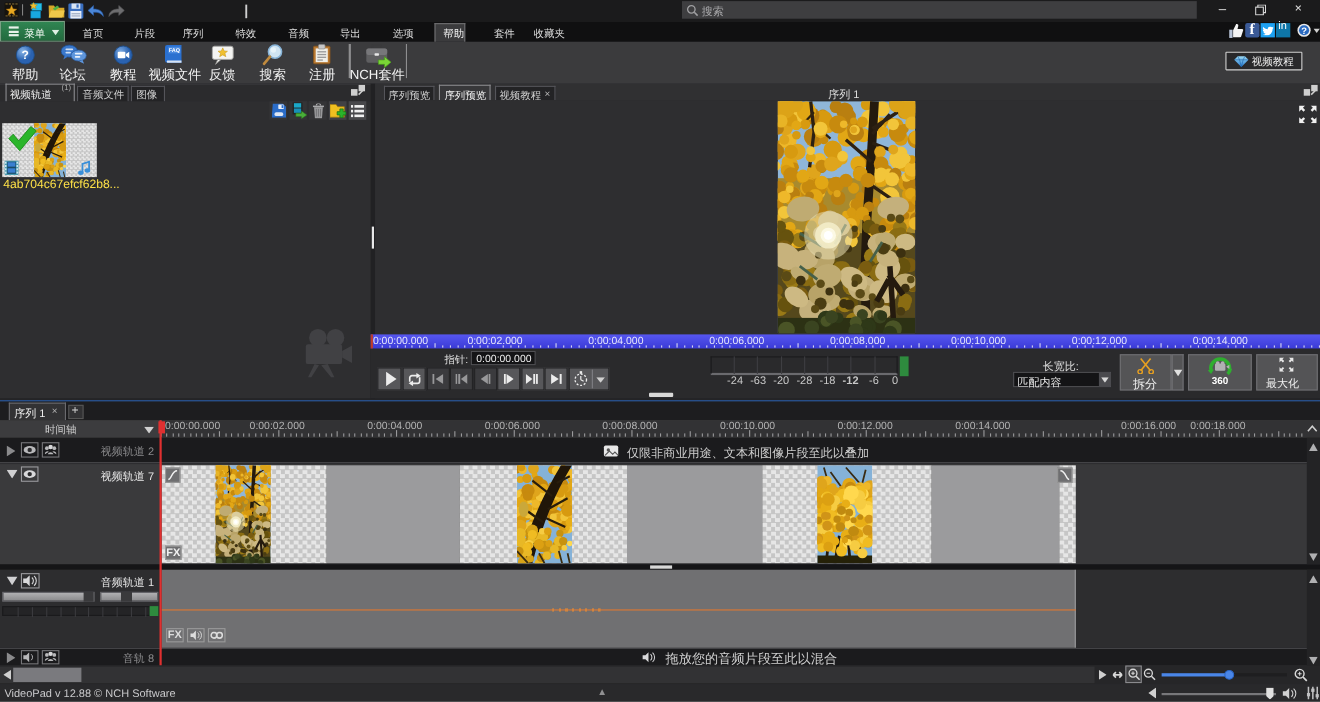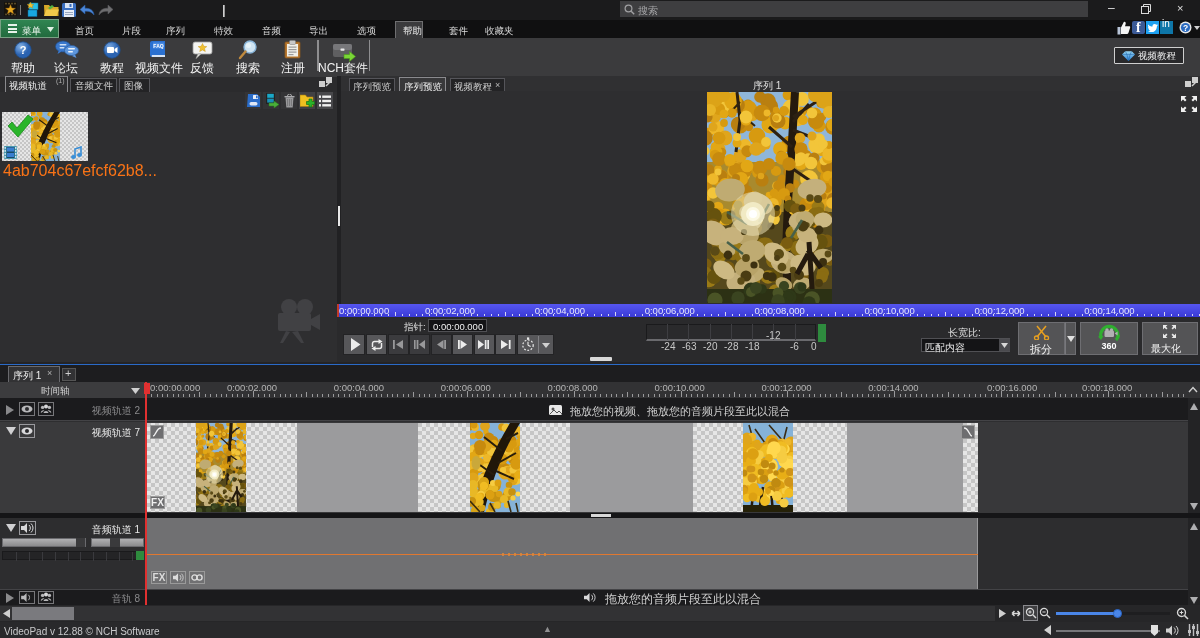--- a/index.html
+++ b/index.html
@@ -464,21 +464,21 @@
         <rect x="11" y="4" width="1.4" height="1.8" fill="#d0e8f0"></rect>
         <rect x="11" y="7" width="1.4" height="1.8" fill="#d0e8f0"></rect>
         <rect x="11" y="10" width="1.4" height="1.8" fill="#d0e8f0"></rect>
   </svg>
 
   <svg class="abs" style="left:70px;top:146px;" width="14" height="14" viewBox="0 0 14 14">
     <path d="M5 11 V3 l6-2 v8" stroke="#3a8fd8" stroke-width="1.6" fill="none"></path>
     <ellipse cx="3.5" cy="11" rx="2.5" ry="2" fill="#3a8fd8"></ellipse>
         <ellipse cx="9.5" cy="9" rx="2.5" ry="2" fill="#3a8fd8"></ellipse>
   </svg>
-  <div class="txt" style="left:3px;top:162px;font-size:16px;color:#f97316;text-align:right;">4ab704c67efcf62b8...</div>
+  <div class="txt" style="left:3px;top:162px;font-size:11px;color:#fde047;text-align:right;">4ab704c67efcf62b8...</div>
 
   <svg class="abs" style="left:272px;top:295px;" width="50" height="50" viewBox="0 0 50 50">
     <g fill="#414144">
       <circle cx="17" cy="12" r="8"></circle>
       <circle cx="33" cy="12" r="8"></circle>
       <rect x="6" y="18" width="33" height="18" rx="2"></rect>
       <path d="M39 24 l9-5 v16 l-9-5z"></path>
       <path d="M14 36 L8 48 h3 L18 37 z M26 36 L32 48 h-3 L20 37 z"></path>
     </g>
   </svg>
@@ -1115,21 +1115,21 @@
     <div class="abs" style="left:731px;top:324px;width:1px;height:16px;background:#3e3e42;"></div>
     <div class="abs" style="left:752px;top:324px;width:1px;height:16px;background:#3e3e42;"></div>
     <div class="abs" style="left:773px;top:324px;width:1px;height:16px;background:#3e3e42;"></div>
     <div class="abs" style="left:795px;top:324px;width:1px;height:16px;background:#3e3e42;"></div>
     <div class="abs" style="left:818px;top:324px;width:8px;height:18px;background:#2e8b3e;"></div>
     <div class="txt" style="left:661px;top:341px;font-size:10px;color:#c8c8c8;">-24</div>
     <div class="txt" style="left:682px;top:341px;font-size:10px;color:#c8c8c8;">-63</div>
     <div class="txt" style="left:703px;top:341px;font-size:10px;color:#c8c8c8;">-20</div>
     <div class="txt" style="left:724px;top:341px;font-size:10px;color:#c8c8c8;">-28</div>
     <div class="txt" style="left:745px;top:341px;font-size:10px;color:#c8c8c8;">-18</div>
-    <div class="txt" style="left:766px;top:330px;font-size:10px;color:#c8c8c8;">-12</div>
+    <div class="txt" style="left:766px;top:341px;font-size:10px;color:#c8c8c8;font-weight:bold;">-12</div>
     <div class="txt" style="left:790px;top:341px;font-size:10px;color:#c8c8c8;">-6</div>
     <div class="txt" style="left:811px;top:341px;font-size:10px;color:#c8c8c8;">0</div>
   </div>
   <div class="txt" style="left:948px;top:326px;font-size:10px;color:#e0e0e0;">长宽比:</div>
   <div class="abs" style="left:921px;top:338px;width:89px;height:14px;background:#141416;border:1px solid #505054;"></div>
   <div class="txt" style="left:925px;top:341px;font-size:10px;color:#e8e8e8;">匹配内容</div>
   <div class="abs" style="left:999px;top:339px;width:11px;height:12px;background:#4a4a4e;"></div>
   <svg class="abs" style="left:1001px;top:343px;" width="7" height="5" viewBox="0 0 7 5">
         <path d="M0 0 h7 l-3.5 5z" fill="#d8d8d8"></path>
       </svg>
@@ -1195,21 +1195,21 @@
       </svg>
   <div id="bruler">
         <div style="position:absolute;top:382px;left:150.0px;font-size:9.5px;color:#b4b4b4;white-space:nowrap;">0:00:00.000</div>
         <div style="position:absolute;top:382px;left:226.9px;font-size:9.5px;color:#b4b4b4;white-space:nowrap;">0:00:02.000</div>
         <div style="position:absolute;top:382px;left:333.8px;font-size:9.5px;color:#b4b4b4;white-space:nowrap;">0:00:04.000</div>
         <div style="position:absolute;top:382px;left:440.7px;font-size:9.5px;color:#b4b4b4;white-space:nowrap;">0:00:06.000</div>
         <div style="position:absolute;top:382px;left:547.6px;font-size:9.5px;color:#b4b4b4;white-space:nowrap;">0:00:08.000</div>
         <div style="position:absolute;top:382px;left:654.5px;font-size:9.5px;color:#b4b4b4;white-space:nowrap;">0:00:10.000</div>
         <div style="position:absolute;top:382px;left:761.4px;font-size:9.5px;color:#b4b4b4;white-space:nowrap;">0:00:12.000</div>
         <div style="position:absolute;top:382px;left:868.3px;font-size:9.5px;color:#b4b4b4;white-space:nowrap;">0:00:14.000</div>
-        <div style="position:absolute;top:382px;left:987px;font-size:9.5px;color:#b4b4b4;white-space:nowrap;">0:00:16.000</div>
+        <div style="position:absolute;top:382px;left:1019px;font-size:9.5px;color:#b4b4b4;white-space:nowrap;">0:00:16.000</div>
         <div style="position:absolute;top:382px;left:1082.1px;font-size:9.5px;color:#b4b4b4;white-space:nowrap;">0:00:18.000</div>
         <div style="position:absolute;left:146.0px;top:391px;width:1px;height:6px;background:#9a9a9c;"></div>
         <div style="position:absolute;left:151.3px;top:394px;width:1px;height:3px;background:#9a9a9c;"></div>
         <div style="position:absolute;left:156.7px;top:394px;width:1px;height:3px;background:#9a9a9c;"></div>
         <div style="position:absolute;left:162.0px;top:394px;width:1px;height:3px;background:#9a9a9c;"></div>
         <div style="position:absolute;left:167.4px;top:394px;width:1px;height:3px;background:#9a9a9c;"></div>
         <div style="position:absolute;left:172.7px;top:394px;width:1px;height:3px;background:#9a9a9c;"></div>
         <div style="position:absolute;left:178.1px;top:394px;width:1px;height:3px;background:#9a9a9c;"></div>
         <div style="position:absolute;left:183.4px;top:394px;width:1px;height:3px;background:#9a9a9c;"></div>
         <div style="position:absolute;left:188.8px;top:394px;width:1px;height:3px;background:#9a9a9c;"></div>
@@ -1420,21 +1420,21 @@
         <circle cx="9.4" cy="3.4" r="1.7" fill="#b8b8ba"></circle>
         <circle cx="6" cy="2.4" r="2" fill="#d8d8da"></circle>
     <path d="M0.8 9 a2.4 2.4 0 0 1 3.6-2.4 M11.2 9 a2.4 2.4 0 0 0 -3.6-2.4 M3.4 9 a2.7 2.7 0 0 1 5.2 0 z" fill="#b8b8ba"></path>
   </svg>
   <div class="txt" style="left:60px;top:404px;width:80px;text-align:right;font-size:10px;color:#8a8a8c;">视频轨道 2</div>
   <svg class="abs" style="left:548px;top:404px;" width="15" height="12" viewBox="0 0 15 12">
     <rect x="1" y="1" width="13" height="10" rx="1.5" fill="#e8e8e8"></rect>
     <circle cx="5" cy="5" r="1.5" fill="#555"></circle>
         <path d="M2 10 l4-4 3 3 2-2 3 3" stroke="#555" stroke-width="1" fill="none"></path>
   </svg>
-  <div class="txt" style="left:570px;top:404px;font-size:11px;color:#d0d0d0;">拖放您的视频、拖放您的音频片段至此以混合</div>
+  <div class="txt" style="left:570px;top:404px;font-size:11px;color:#d0d0d0;">仅限非商业用途、文本和图像片段至此以叠加</div>
 
   <div class="abs" style="left:0;top:422px;width:1200px;height:91px;background:#38383a;"></div>
   <div class="abs" style="left:0;top:422px;width:145px;height:91px;background:#3a3a3c;"></div>
   <svg class="abs" style="left:6px;top:427px;" width="10" height="8" viewBox="0 0 10 8">
         <path d="M0 0 h10 l-5 8z" fill="#d0d0d2"></path>
       </svg>
   <div class="abs" style="left:19px;top:424px;width:16px;height:14px;border:1px solid #9a9a9e;"></div>
   <svg class="abs" style="left:21px;top:427px;" width="12" height="8" viewBox="0 0 12 8">
         <ellipse cx="6" cy="4" rx="5.5" ry="3.5" fill="#d8d8da"></ellipse>
         <circle cx="6" cy="4" r="2" fill="#2a2a2c"></circle>

